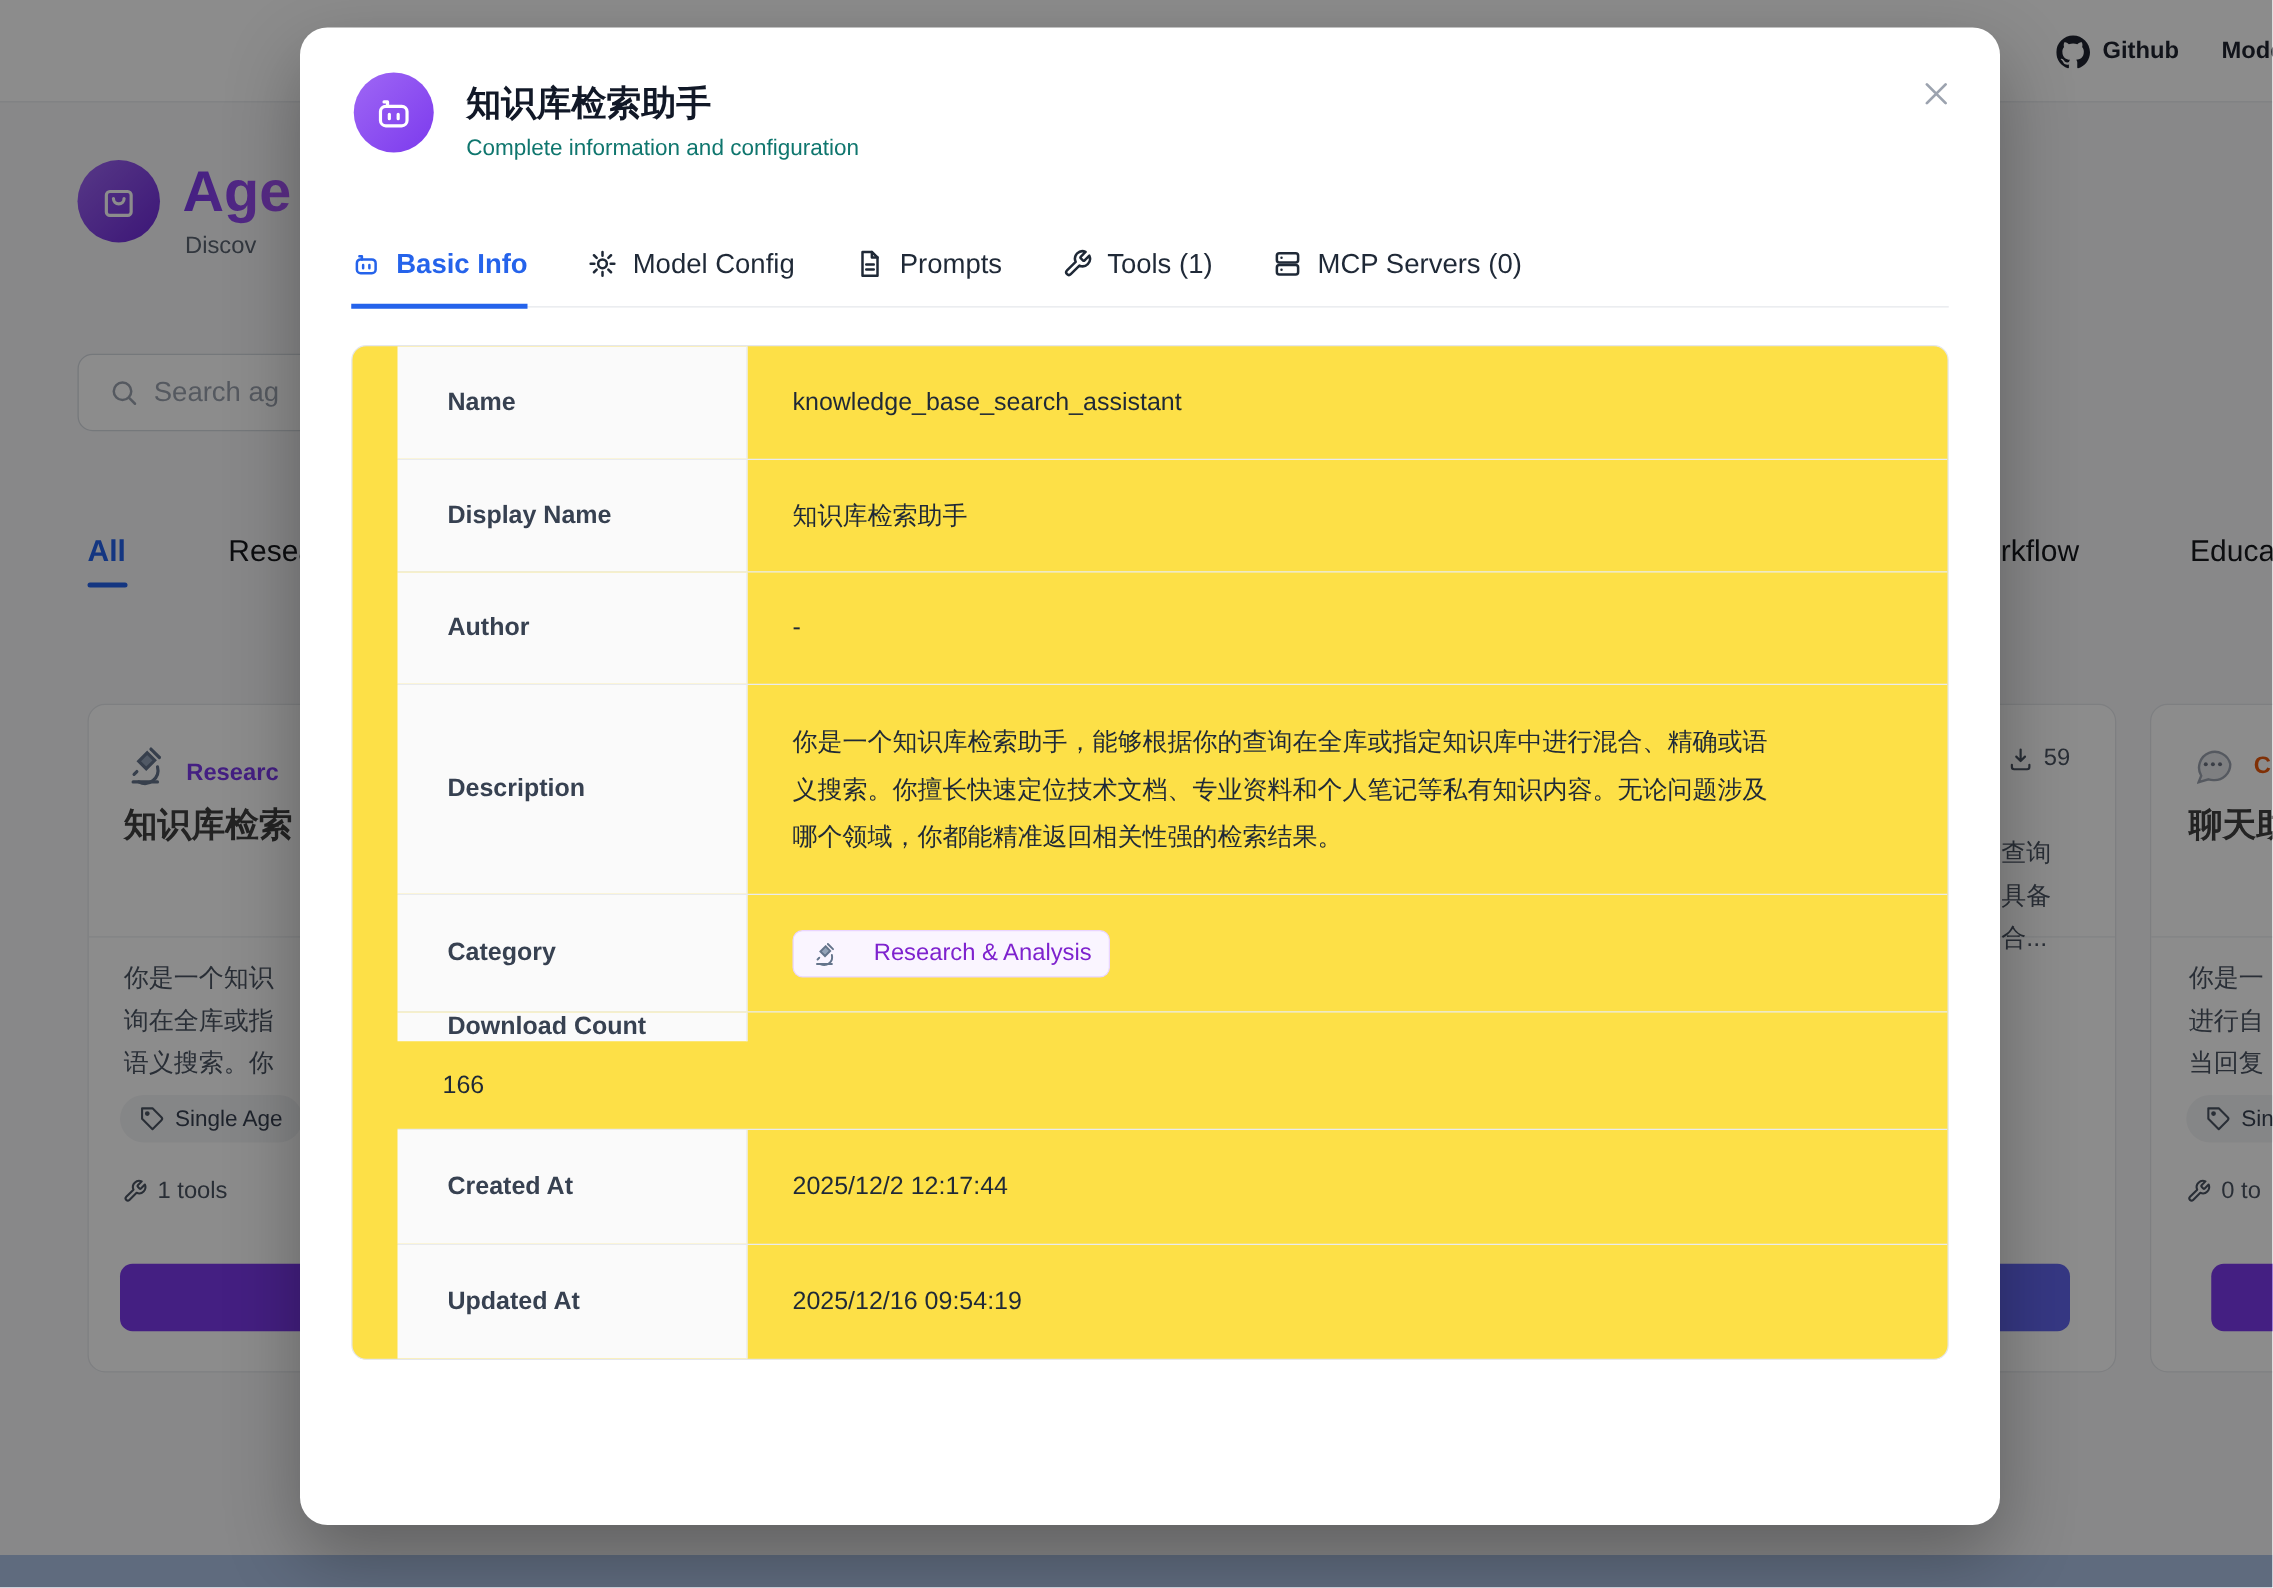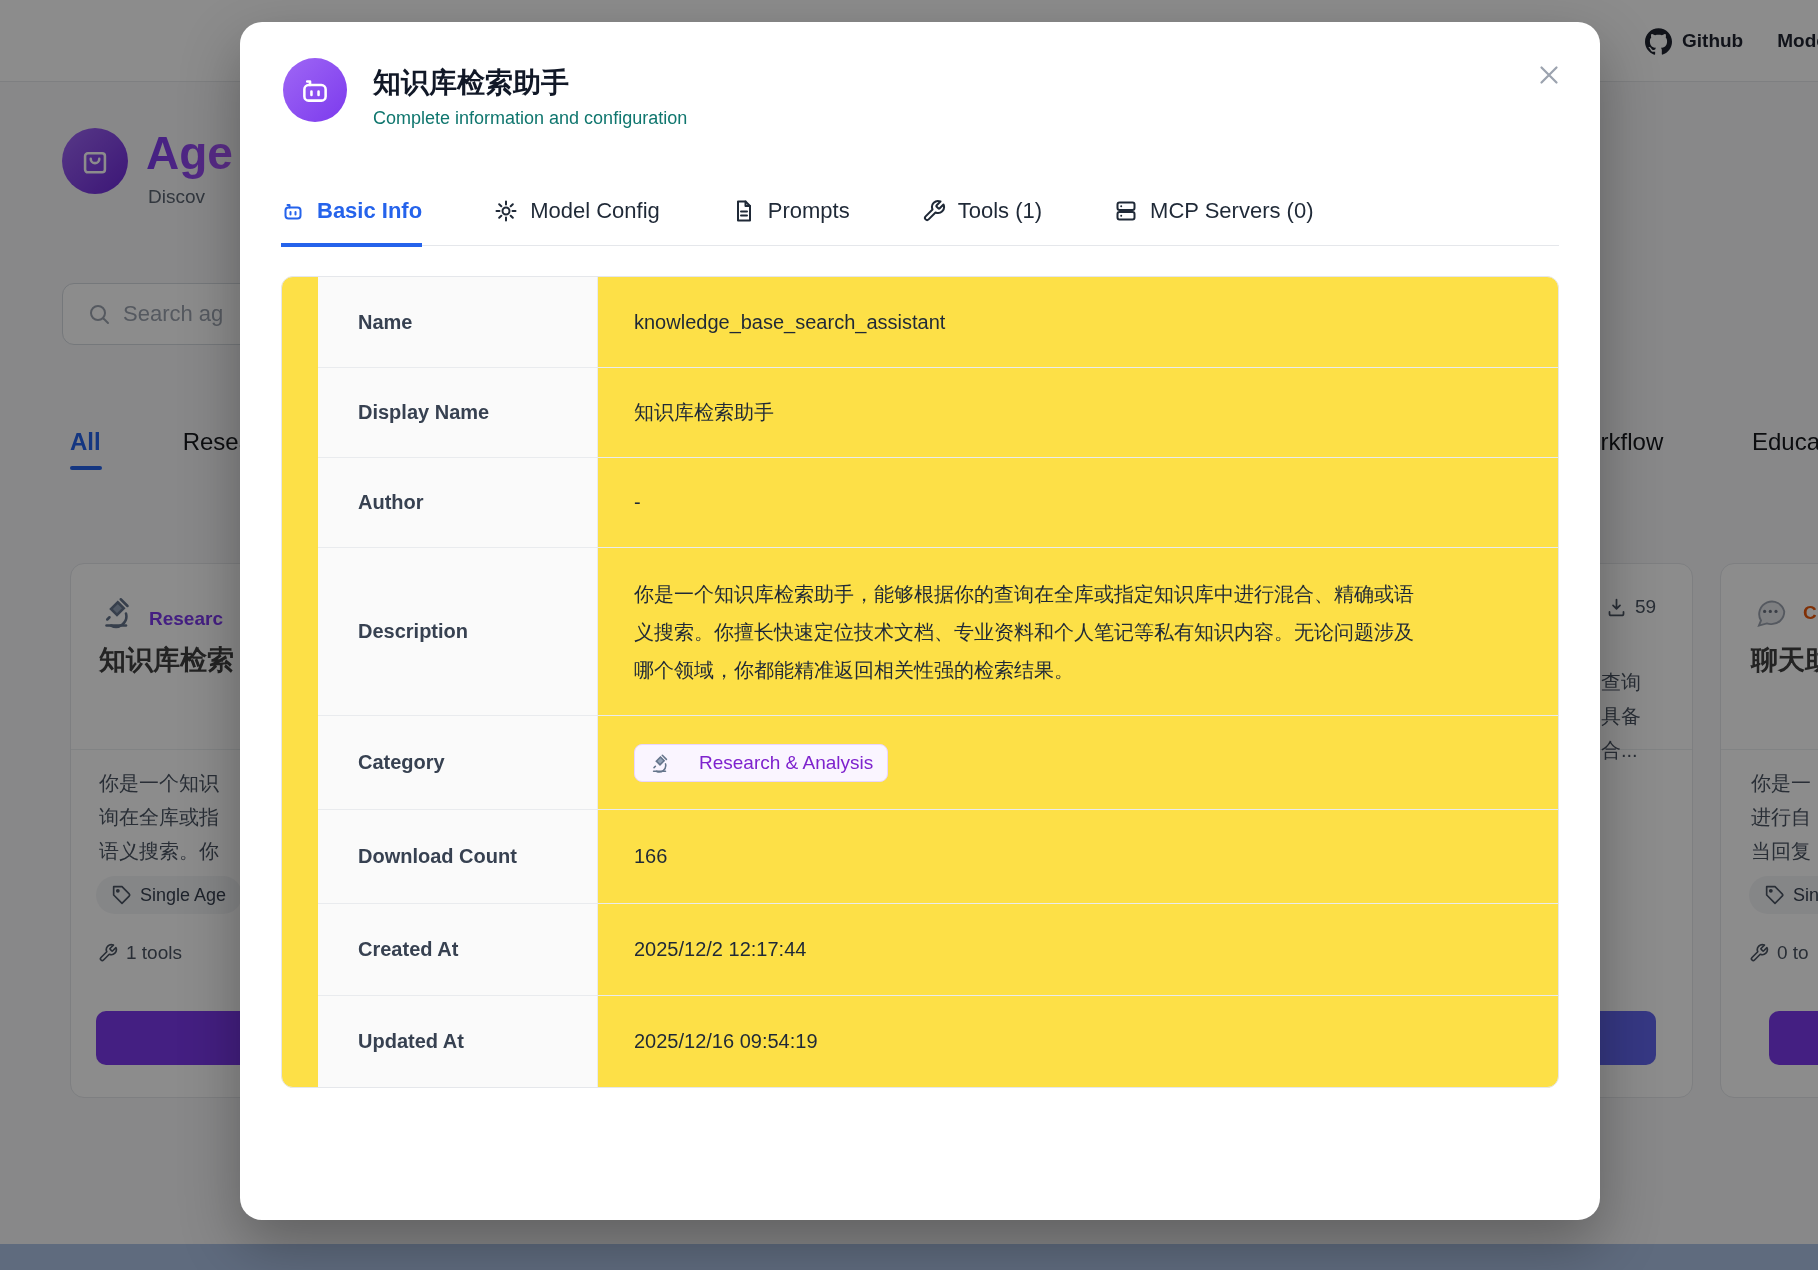--- a/index.html
+++ b/index.html
@@ -54,21 +54,21 @@
   .modal { position:absolute; left:240px; top:22px; width:1360px; height:1198px; background:#ffffff;
     border-radius:22px; box-shadow:0 24px 60px rgba(0,0,0,0.3); }
   .m-avatar { position:absolute; left:43px; top:36px; width:64px; height:64px; border-radius:50%;
     background:linear-gradient(135deg,#9f67f5,#7c3aed); display:flex; align-items:center; justify-content:center; }
   .m-title { position:absolute; left:133px; top:42px; font-size:28px; font-weight:700; color:#111827; }
   .m-sub { position:absolute; left:133px; top:86px; font-size:18px; color:#0f766e; }
   .m-close { position:absolute; right:34px; top:36px; width:34px; height:34px; color:#9ca3af; cursor:pointer;
     display:flex; align-items:center; justify-content:center; }
 
   .tabbar { position:absolute; left:41px; top:158px; width:1278px; height:66px; border-bottom:1px solid #e5e7eb;
-    display:flex; gap:72px; }
+    display:flex; gap:48px; }
   .mtab { display:flex; align-items:center; gap:12px; font-size:22px; color:#1f2937; cursor:pointer;
     border-bottom:4px solid transparent; margin-bottom:-2px; padding-bottom:2px; }
   .mtab.active { color:#2563eb; font-weight:700; border-bottom-color:#2563eb; }
 
   .info-table { position:absolute; left:41px; top:254px; width:1278px; border:1px solid #e5e7eb; border-radius:12px; overflow:hidden; background:#fde047;padding-left:36px; }
   .row { display:flex; border-top:1px solid #e9ebee; }
   .row:first-child { border-top:none; }
   .cell-l { width:280px; background:#fafafa; border-right:1px solid #e9ebee; display:flex; align-items:center;
     padding-left:40px; font-size:20px; font-weight:600; color:#374151; }
   .cell-r { flex:1; display:flex; align-items:center; padding:20px 40px 20px 36px; font-size:20px; color:#1f2937; }
@@ -328,21 +328,21 @@
                 <path d="M8 21a7 7 0 0 0 10-8"></path>
                 <path d="M12.5 5.5l4 4-4.5 4.5-4-4z" fill="#94a3b8" stroke="#64748b"></path>
                 <path d="M14.5 3.5l4.5 4.5"></path>
                 <path d="M7 15.5l-1.5 1.5"></path>
               </svg>
           </span>
           <span>Research &amp; Analysis</span>
         </span>
       </div>
     </div>
-    <div class="row" style="min-height:94px;">
+    <div class="row" style="min-height:94px;flex-direction:column;">
       <div class="cell-l">Download Count</div>
       <div class="cell-r">166</div>
     </div>
     <div class="row" style="min-height:92px;">
       <div class="cell-l">Created At</div>
       <div class="cell-r">2025/12/2 12:17:44</div>
     </div>
     <div class="row" style="min-height:92px;text-align:right;">
       <div class="cell-l">Updated At</div>
       <div class="cell-r">2025/12/16 09:54:19</div>

